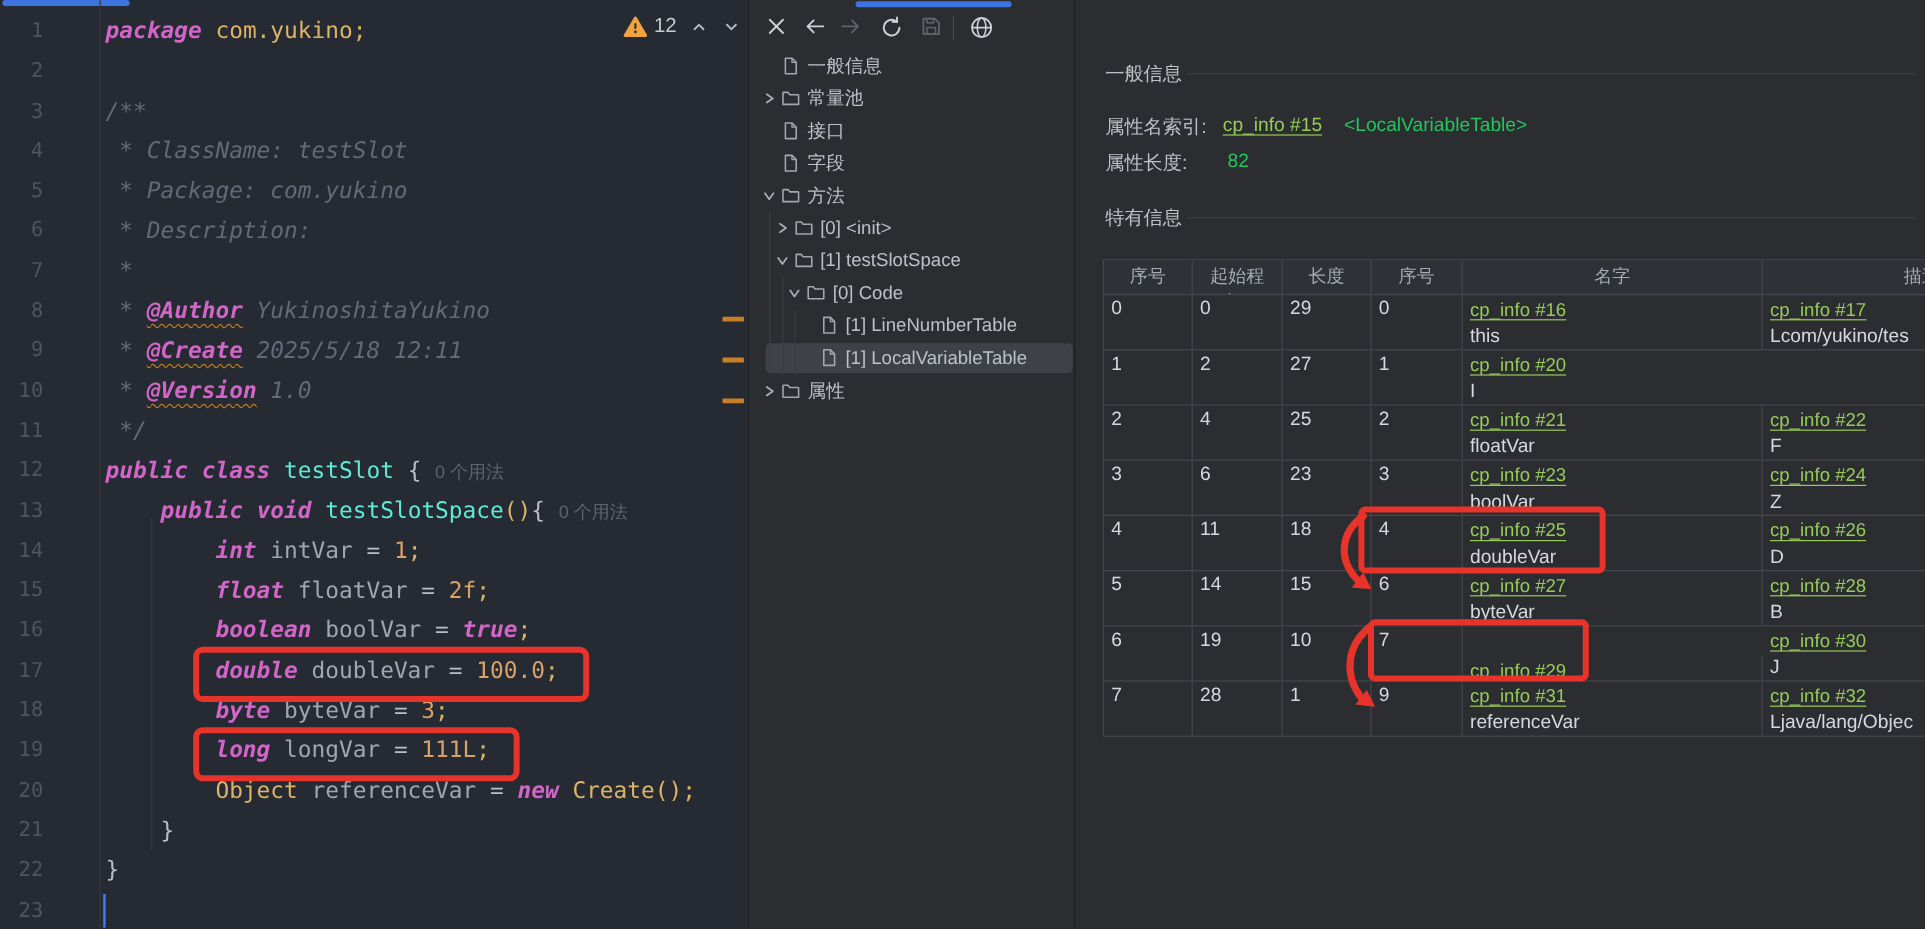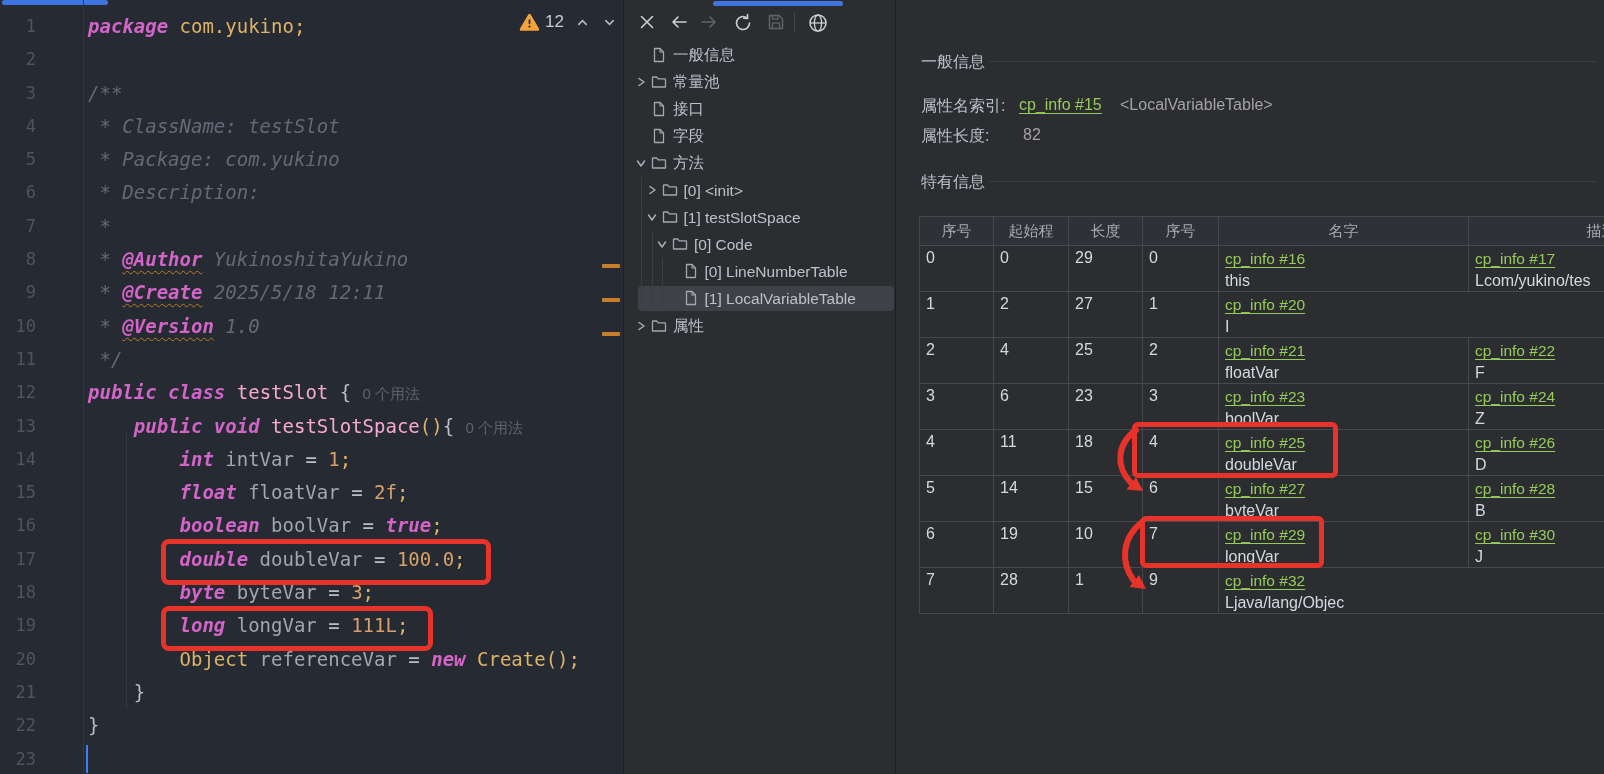--- a/index.html
+++ b/index.html
@@ -10,21 +10,21 @@
   .topbar-blue{position:absolute;height:5px;border-radius:3px;background:#3d74e0;}
   #code-rows{position:absolute;left:0;top:10px;width:100%;}
   .code-row{display:flex;height:33.3px;line-height:33.3px;white-space:pre;}
   .gut{width:36px;text-align:right;flex:none;color:#4d5462;
        font:17px/33.3px "DejaVu Sans Mono",monospace;}
   .codetxt{flex:none;padding-left:52px;font:19px/33.3px "DejaVu Sans Mono",monospace;color:#b8bec8;}
   .tok-kw{color:#d365c8;font-style:italic;font-weight:bold;}
   .tok-cm{color:#636a77;font-style:italic;}
   .tok-tag{color:#d365c8;font-style:italic;font-weight:bold;
            text-decoration:underline wavy #c07c21 1px;text-underline-offset:4px;}
-  .tok-cl{color:#f9a8d4;}
+  .tok-cl{color:#5eead4;}
   .tok-id{color:#9fa7b3;}
   .tok-num{color:#d9a069;}
   .tok-gd{color:#ddb467;}
   .tok-pl{color:#b8bec8;}
   .tok-inlay{color:#5c6370;font-family:"Liberation Sans",sans-serif;font-size:15px;font-style:normal;}
   #gutter-divider{position:absolute;left:83px;top:0;width:1px;height:774px;background:#323741;}
   #indent-guide{position:absolute;left:126px;top:432px;width:1px;height:276px;background:#333a47;}
   #caret{position:absolute;left:86px;top:745px;width:2px;height:28px;background:#3d7eff;}
   .stripe{position:absolute;left:602px;width:18px;height:4px;background:#c87e28;border-radius:1px;}
   #warn-widget{position:absolute;left:519px;top:10px;height:24px;display:flex;align-items:center;gap:5px;}
@@ -42,21 +42,21 @@
   .tree-label{position:absolute;}
   #tree-selection{position:absolute;left:14px;width:256px;height:25px;background:#3e4145;border-radius:4px;}
   .tguide{position:absolute;width:1px;background:#3a3d42;}
   
   #info-panel{position:absolute;left:895px;top:0;width:709px;height:774px;background:#2b2d30;
               border-left:1px solid #1d1f23;}
   .sec-title{position:absolute;left:25px;color:#bcc0c9;font-size:16px;}
   .sec-rule{position:absolute;height:1px;background:#3a3d41;}
   .kv-label{position:absolute;left:25px;color:#bcc0c9;font-size:16px;}
   .green-link{color:#96cb59;text-decoration:underline;text-underline-offset:3px;cursor:pointer;}
-  .red-val{color:#a3a3a3;}
+  .red-val{color:#22c55e;}
   #lvt-table{position:absolute;left:23px;top:216px;border:1px solid #45484e;background:#2b2d30;}
   .t-row{display:flex;border-bottom:1px solid #45484e;}
   .t-row:last-child{border-bottom:none;}
   .t-cell{flex:none;border-right:1px solid #45484e;box-sizing:border-box;
           padding:3px 6px;overflow:hidden;}
   .t-cell:last-child{border-right:none;}
   .t-head{height:28px;background:#2e3135;}
   .t-head .t-cell{color:#a6abb3;font-size:15px;text-align:center;line-height:22px;}
   .t-body-row{height:45px;}
   .t-num{color:#d5d9df;font-size:16px;}
@@ -250,21 +250,21 @@
           </span>
           <span class="tree-label" style="left: 70px;">[0] Code</span>
         </div>
         <div class="tree-row" style="top: 258px; left: 0px; width: 271px;">
           <span class="tree-ico" style="left: 58.5px; top: 5px;">
             <svg width="16" height="16" viewBox="0 0 16 16">
               <path d="M3.5 1.5 H9 L12.5 5 V14.5 H3.5 Z" stroke="#a3a8b0" stroke-width="1.3" fill="none" stroke-linejoin="round"></path>
               <path d="M9 1.5 V5 H12.5" stroke="#a3a8b0" stroke-width="1.1" fill="none"></path>
             </svg>
           </span>
-          <span class="tree-label" style="left: 80.5px;">[0] LineNumberTable</span>
+          <span class="tree-label" style="left: 80.5px;">[1] LineNumberTable</span>
         </div>
         <div class="tree-row" style="top: 285px; left: 0px; width: 271px;">
           <span class="tree-ico" style="left: 58.5px; top: 5px;">
             <svg width="16" height="16" viewBox="0 0 16 16">
               <path d="M3.5 1.5 H9 L12.5 5 V14.5 H3.5 Z" stroke="#a3a8b0" stroke-width="1.3" fill="none" stroke-linejoin="round"></path>
               <path d="M9 1.5 V5 H12.5" stroke="#a3a8b0" stroke-width="1.1" fill="none"></path>
             </svg>
           </span>
           <span class="tree-label" style="left: 80.5px;">[1] LocalVariableTable</span>
         </div>
@@ -385,34 +385,38 @@
           <div class="t-cell" style="width: 265px;">
             <div class="t-link green-link">cp_info #28</div>
             <div class="t-sub">B</div>
           </div>
         </div>
         <div class="t-row t-body-row">
           <div class="t-cell t-num" style="width: 74px;">6</div>
           <div class="t-cell t-num" style="width: 75px;">19</div>
           <div class="t-cell t-num" style="width: 74px;">10</div>
           <div class="t-cell t-num" style="width: 76px;">7</div>
-          <div class="t-cell" style="width: 250px;">
+          <div class="t-cell" style="width: 250px; margin-top: 25px;">
             <div class="t-link green-link">cp_info #29</div>
             <div class="t-sub">longVar</div>
           </div>
           <div class="t-cell" style="width: 265px;">
             <div class="t-link green-link">cp_info #30</div>
             <div class="t-sub">J</div>
           </div>
         </div>
         <div class="t-row t-body-row">
           <div class="t-cell t-num" style="width: 74px;">7</div>
           <div class="t-cell t-num" style="width: 75px;">28</div>
           <div class="t-cell t-num" style="width: 74px;">1</div>
           <div class="t-cell t-num" style="width: 76px;">9</div>
+          <div class="t-cell" style="width: 250px;">
+            <div class="t-link green-link">cp_info #31</div>
+            <div class="t-sub">referenceVar</div>
+          </div>
           <div class="t-cell" style="width: 265px;">
             <div class="t-link green-link">cp_info #32</div>
             <div class="t-sub">Ljava/lang/Objec</div>
           </div>
         </div>
       </div>
   </div>
 
   <div id="overlay">
     <div class="redbox" style="left:1132px;top:422px;width:196px;height:46px;border-radius:6px"></div>

